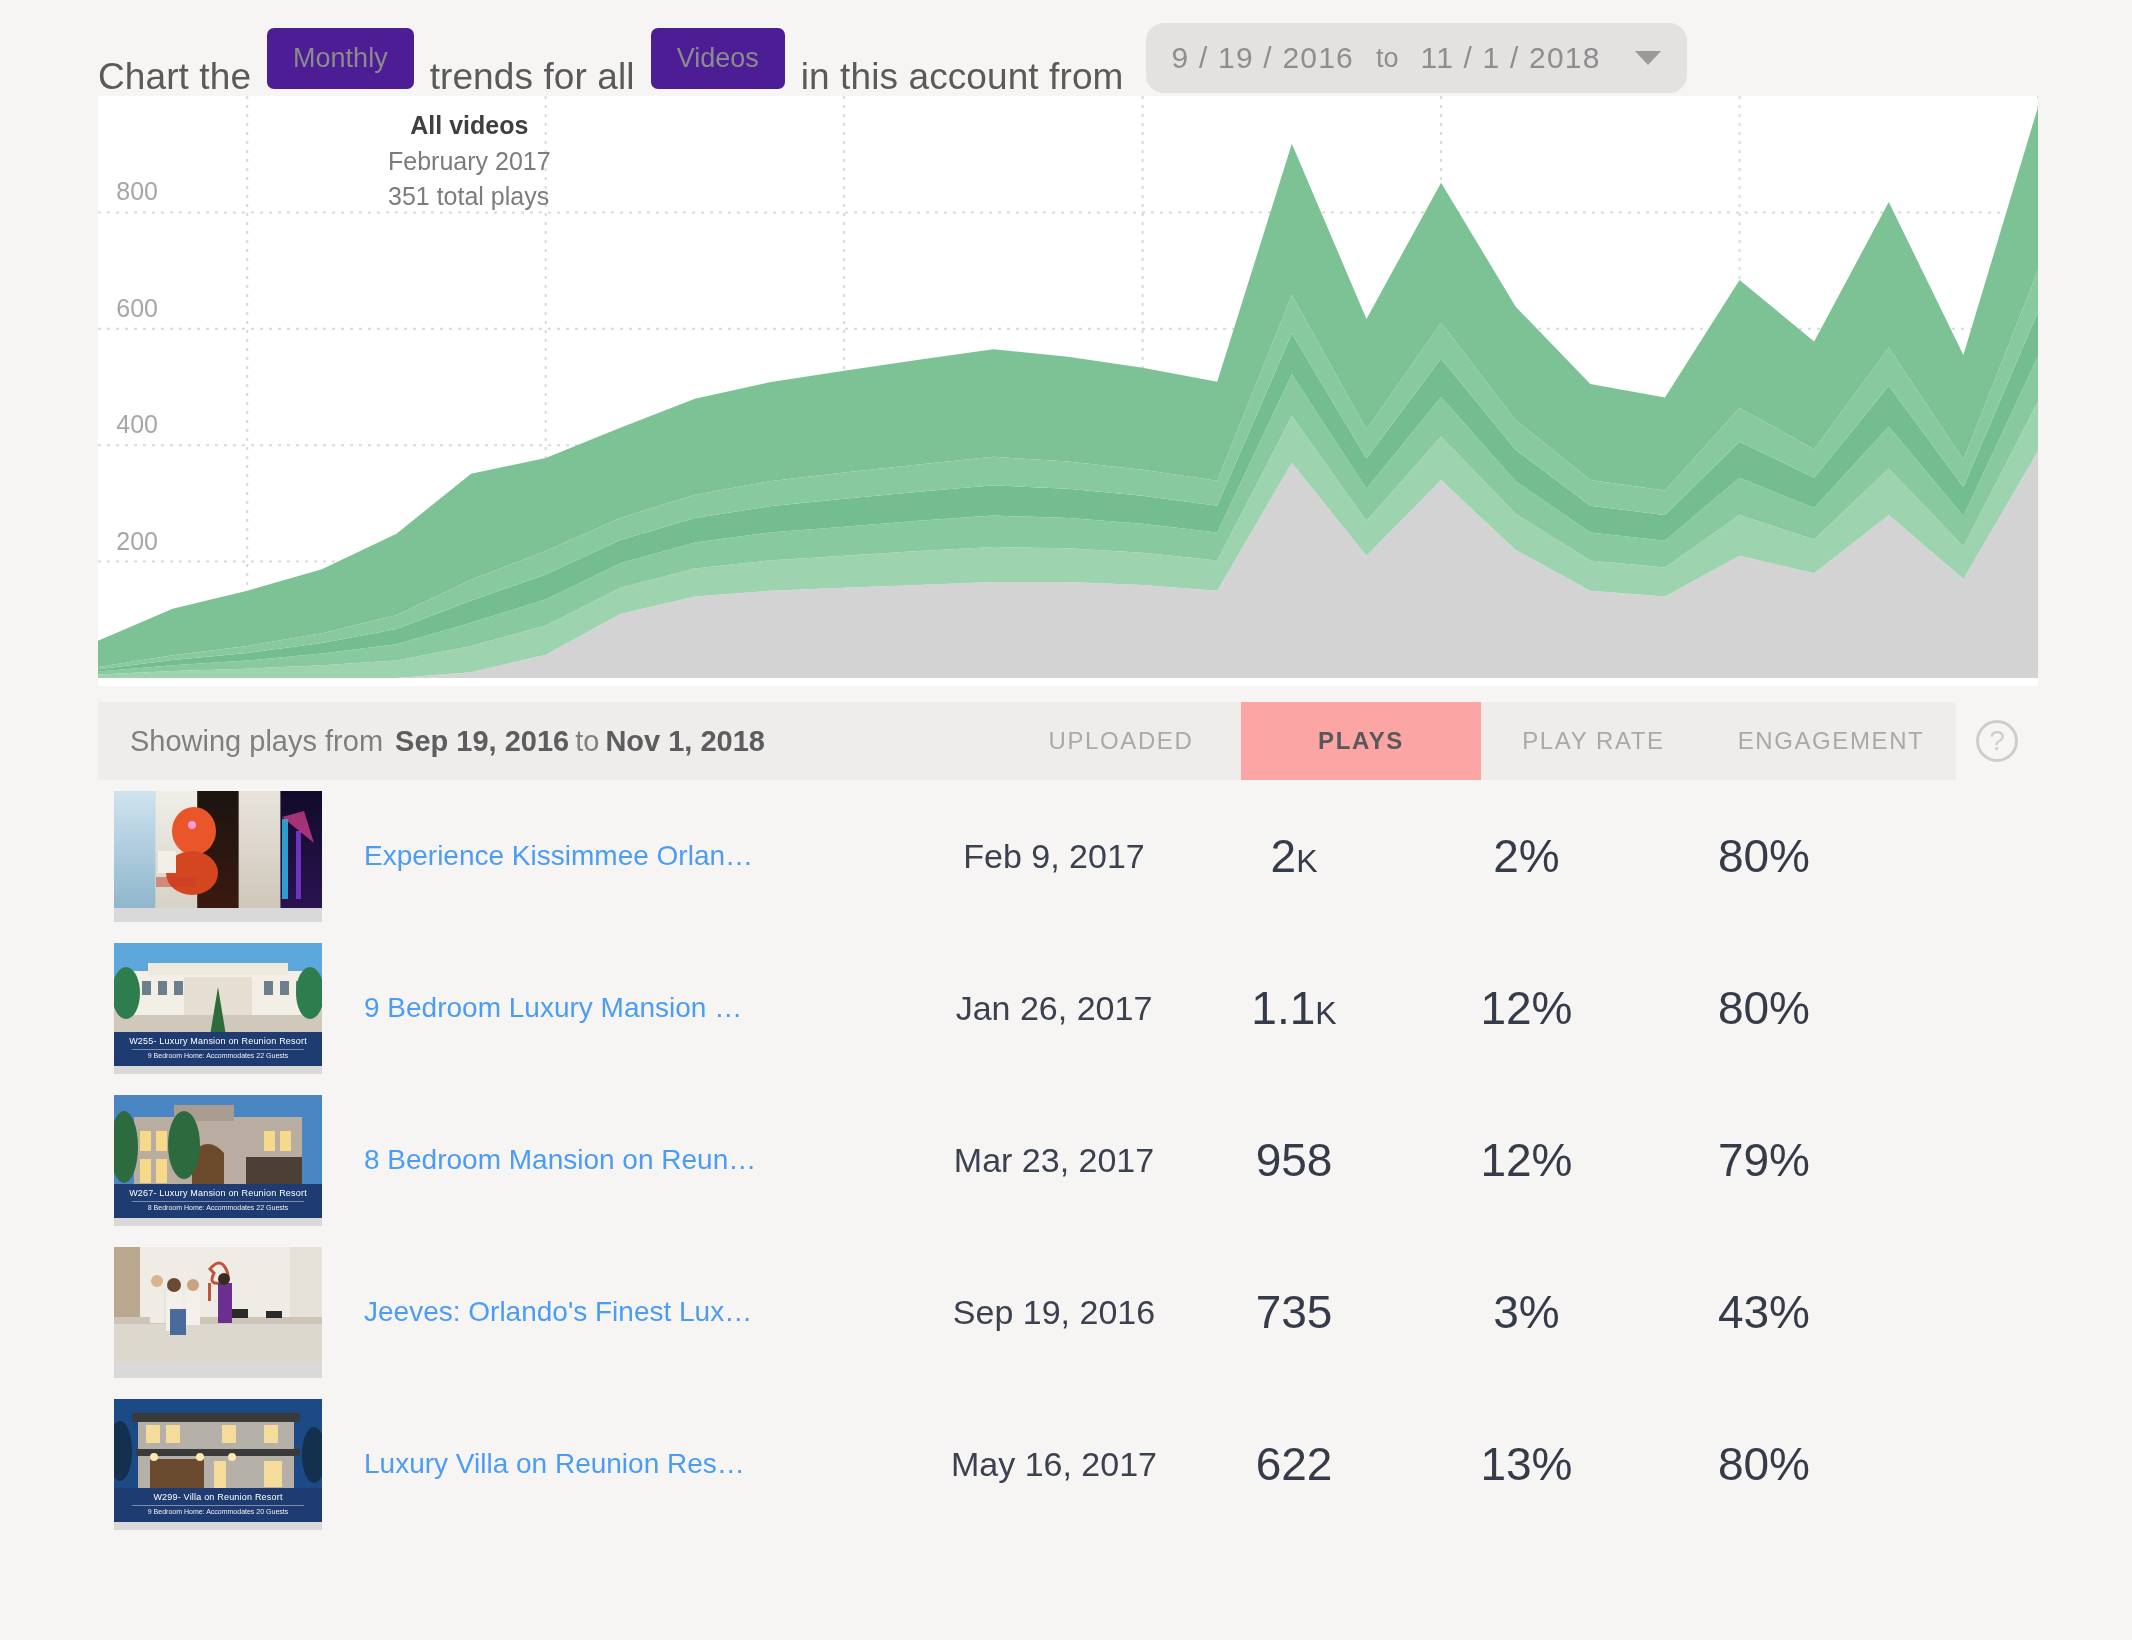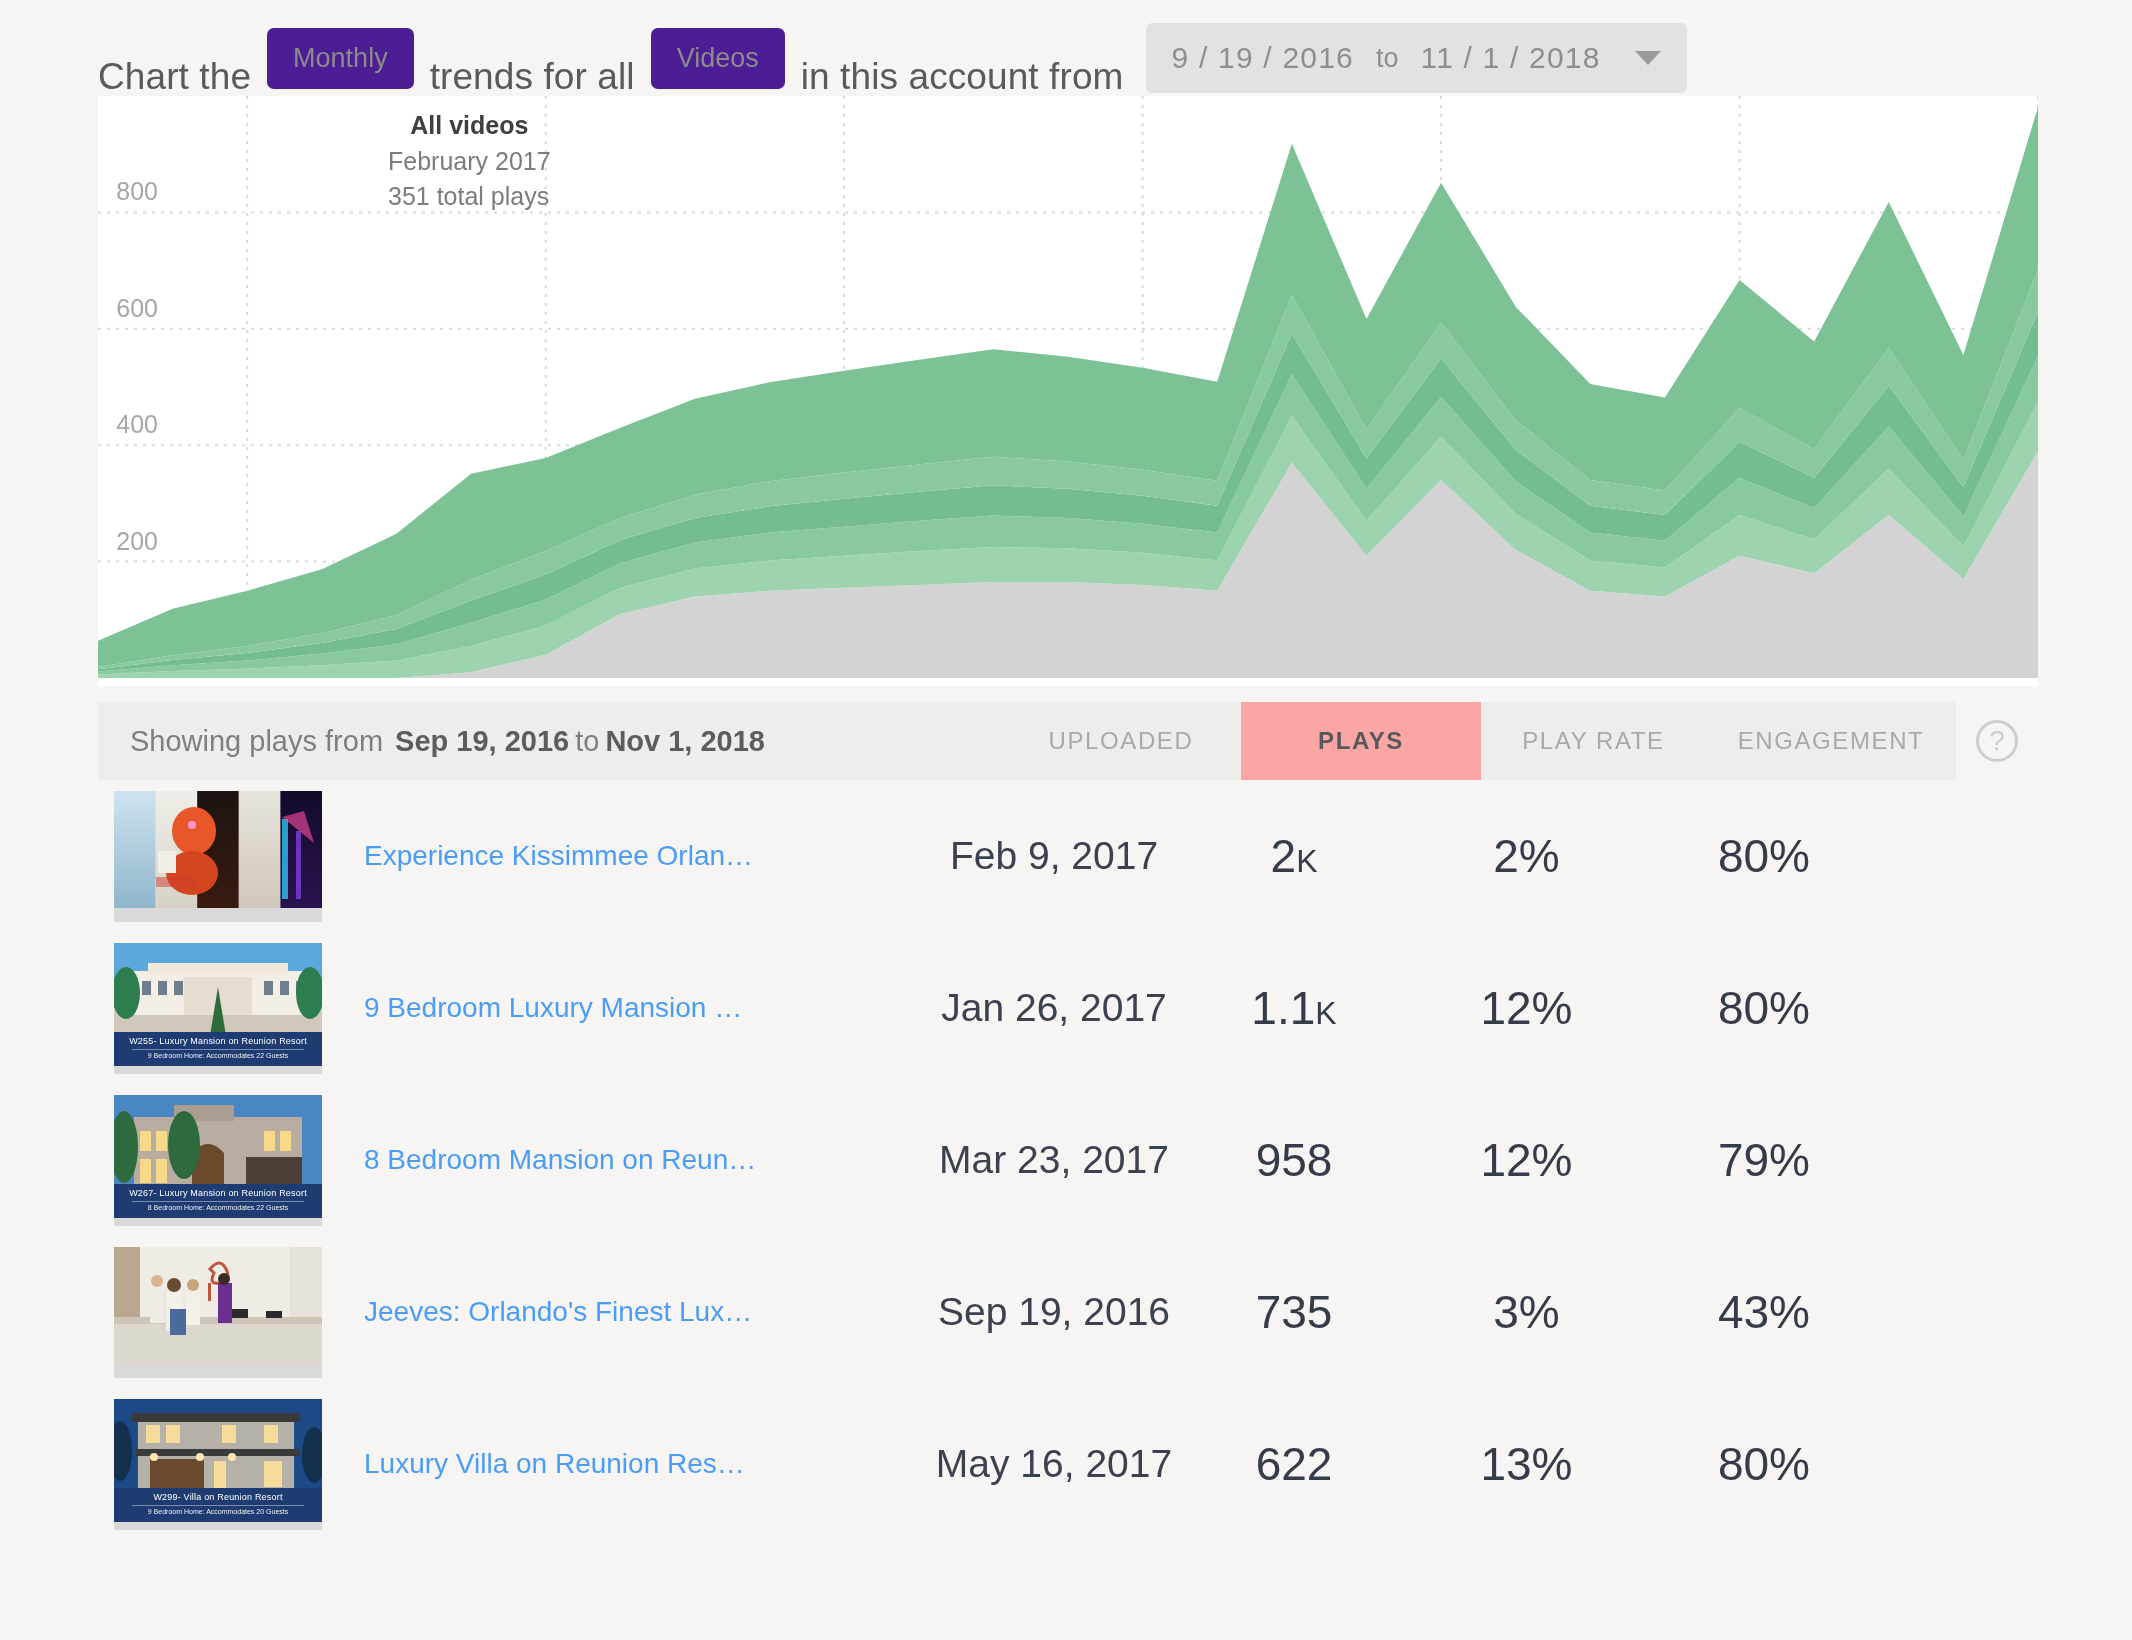--- a/index.html
+++ b/index.html
@@ -39,21 +39,21 @@
     font-size: 27px;
     color: #8b8b8b;
     white-space: nowrap;
     cursor: pointer;
     display: inline-flex;
     align-items: center;
     line-height: 1;
   }
   .date-pill {
     background: #e4e2e0;
-    border-radius: 6px;
+    border-radius: 18px;
     padding: 20px 26px;
     margin-left: 22px;
     display: inline-flex;
     align-items: center;
     font-size: 30px;
     color: #8e8e8e;
     white-space: nowrap;
     cursor: pointer;
     line-height: 1;
   }
@@ -188,21 +188,21 @@
     color: #4a9cf6;
     white-space: nowrap;
     overflow: hidden;
     text-overflow: ellipsis;
     cursor: pointer;
     display: block;
   }
   .date-cell {
     width: 240px;
     text-align: center;
-    font-size: 39px;
+    font-size: 34px;
     color: #3c4150;
     flex: none;
   }
   .num {
     font-size: 46px;
     color: #353b49;
     text-align: center;
     flex: none;
   }
   .num.plays    { width: 240px; }

